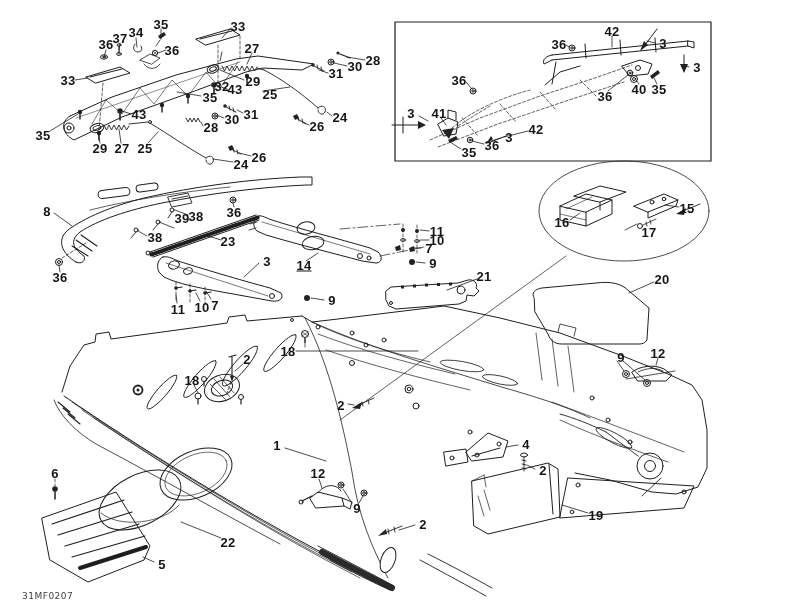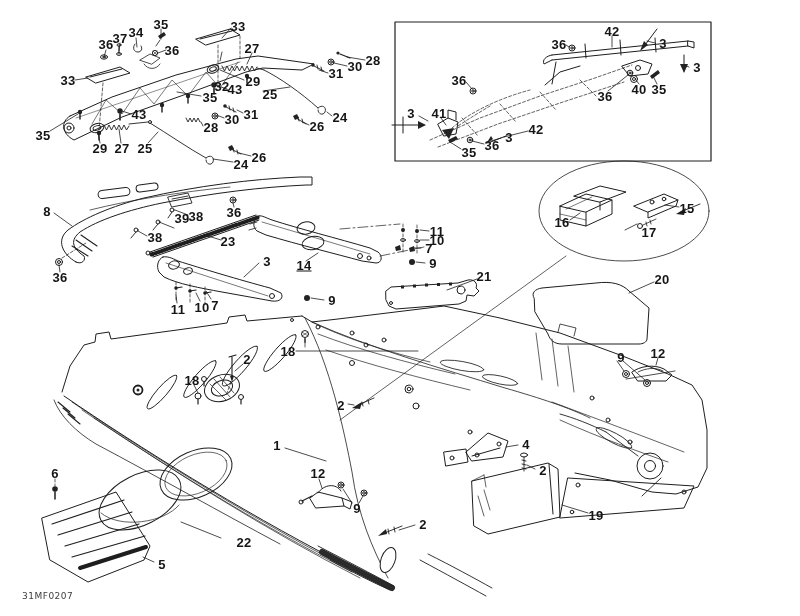--- a/index.html
+++ b/index.html
@@ -447,20 +447,20 @@
       <span class="co" style="left: 341px; top: 405px;">2</span>
       <span class="co" style="left: 277px; top: 445px;">1</span>
       <span class="co" style="left: 621px; top: 357px;">9</span>
       <span class="co" style="left: 658px; top: 353px;">12</span>
       <span class="co" style="left: 526px; top: 444px;">4</span>
       <span class="co" style="left: 543px; top: 470px;">2</span>
       <span class="co" style="left: 596px; top: 515px;">19</span>
       <span class="co" style="left: 318px; top: 473px;">12</span>
       <span class="co" style="left: 357px; top: 508px;">9</span>
       <span class="co" style="left: 423px; top: 524px;">2</span>
-      <span class="co" style="left: 244px; top: 542px; text-align: right;">22</span>
+      <span class="co" style="left: 228px; top: 542px; text-align: right;">22</span>
       <span class="co" style="left: 162px; top: 564px;">5</span>
       <span class="co" style="left: 55px; top: 473px;">6</span>
     </div>
 
 <span class="code">31MF0207</span>
 
 </div>
 
 </body></html>

